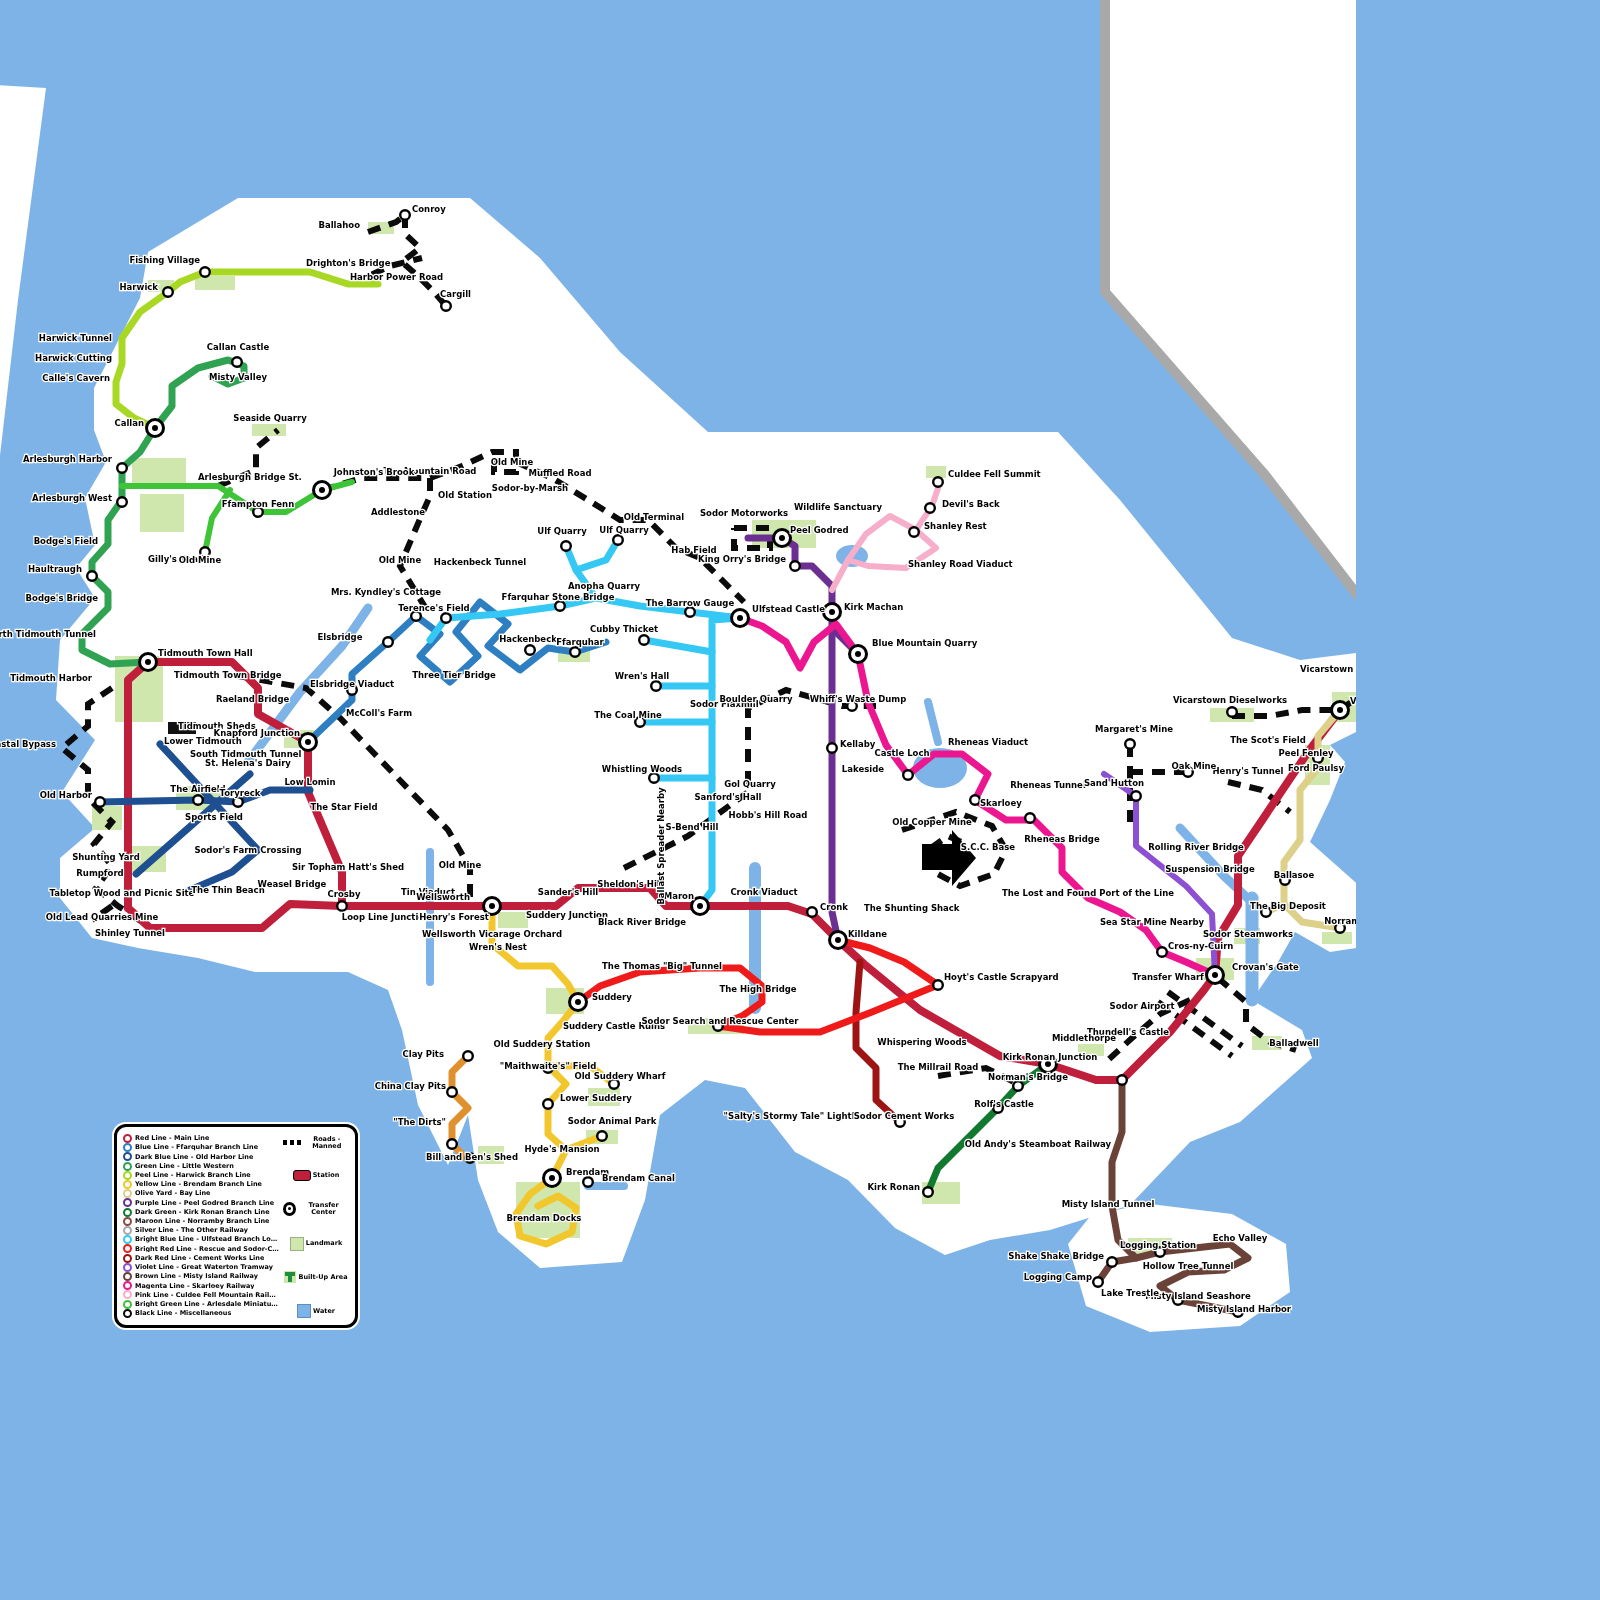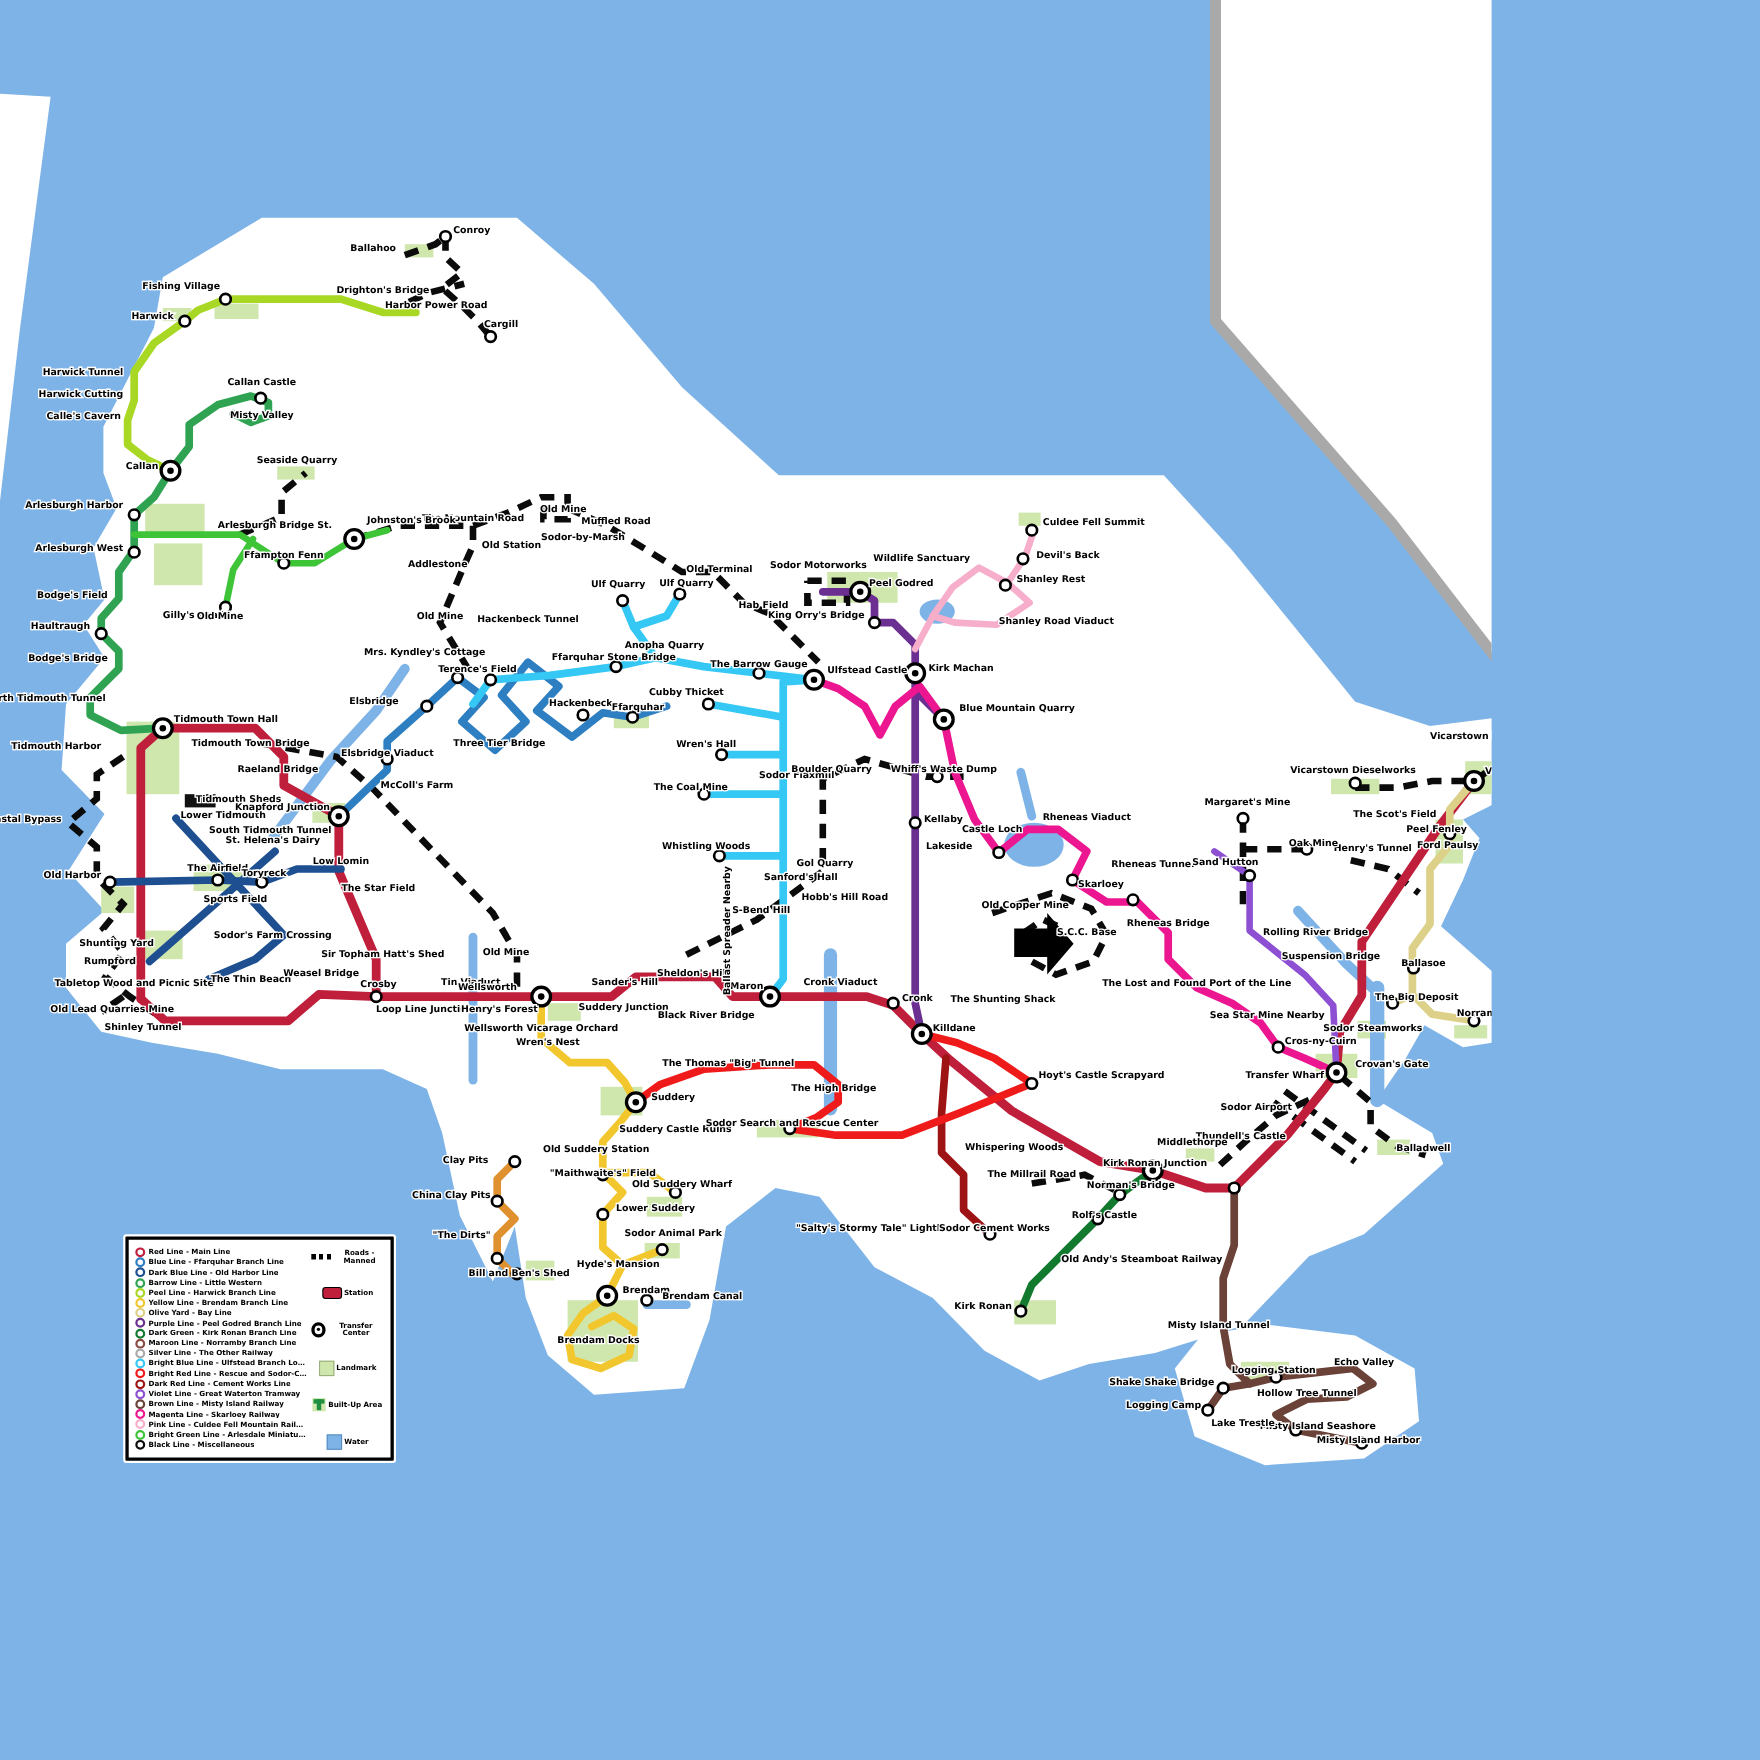--- a/index.html
+++ b/index.html
@@ -1,19 +1,19 @@
 <!DOCTYPE html>
 <html><head>
 <meta charset="utf-8">
 <style>
   html,body{margin:0;padding:0;background:#7eb3e7;}
   .stage{position:relative;width:1356px;height:1600px;overflow:hidden;font-family:"DejaVu Sans",sans-serif;}
   .stage svg{position:absolute;left:0;top:0;}
   .legend{position:absolute;left:114px;top:1124px;width:244px;height:204px;background:#fff;
-          border:3px solid #000;border-radius:1px;box-sizing:border-box;padding:7px 6px;
+          border:3px solid #000;border-radius:12px;box-sizing:border-box;padding:7px 6px;
           display:flex;gap:4px;box-shadow:0 0 0 2px #fff;}
   .lg-col{display:flex;flex-direction:column;}
   #legend-lines{flex:1;justify-content:space-between;min-width:0;}
   .lg-row{display:flex;align-items:center;gap:3px;white-space:nowrap;}
   .lg-ring{width:5px;height:5px;border:2.2px solid #000;border-radius:50%;flex:none;background:#fff;}
   .lg-label{font-size:6.5px;font-weight:bold;line-height:1;overflow:hidden;text-overflow:ellipsis;}
   #legend-symbols{width:66px;align-items:center;justify-content:space-between;padding-top:2px;}
   .sym-block{display:flex;flex-direction:row;align-items:center;gap:2px;}
   .sym-label{font-size:6.5px;font-weight:bold;text-align:center;line-height:1.05;}
   .sym-roads{width:26px;height:5px;background:repeating-linear-gradient(90deg,#000 0 4px,#fff 4px 7px);}
@@ -435,21 +435,21 @@
         <div class="lg-row">
           <span class="lg-ring" style="border-color: rgb(46, 127, 194);"></span>
           <span class="lg-label">Blue Line - Ffarquhar Branch Line</span>
         </div>
         <div class="lg-row">
           <span class="lg-ring" style="border-color: rgb(29, 79, 145);"></span>
           <span class="lg-label">Dark Blue Line - Old Harbor Line</span>
         </div>
         <div class="lg-row">
           <span class="lg-ring" style="border-color: rgb(47, 163, 82);"></span>
-          <span class="lg-label">Barrow Line - Little Western</span>
+          <span class="lg-label">Green Line - Little Western</span>
         </div>
         <div class="lg-row">
           <span class="lg-ring" style="border-color: rgb(168, 216, 36);"></span>
           <span class="lg-label">Peel Line - Harwick Branch Line</span>
         </div>
         <div class="lg-row">
           <span class="lg-ring" style="border-color: rgb(242, 199, 46);"></span>
           <span class="lg-label">Yellow Line - Brendam Branch Line</span>
         </div>
         <div class="lg-row">

